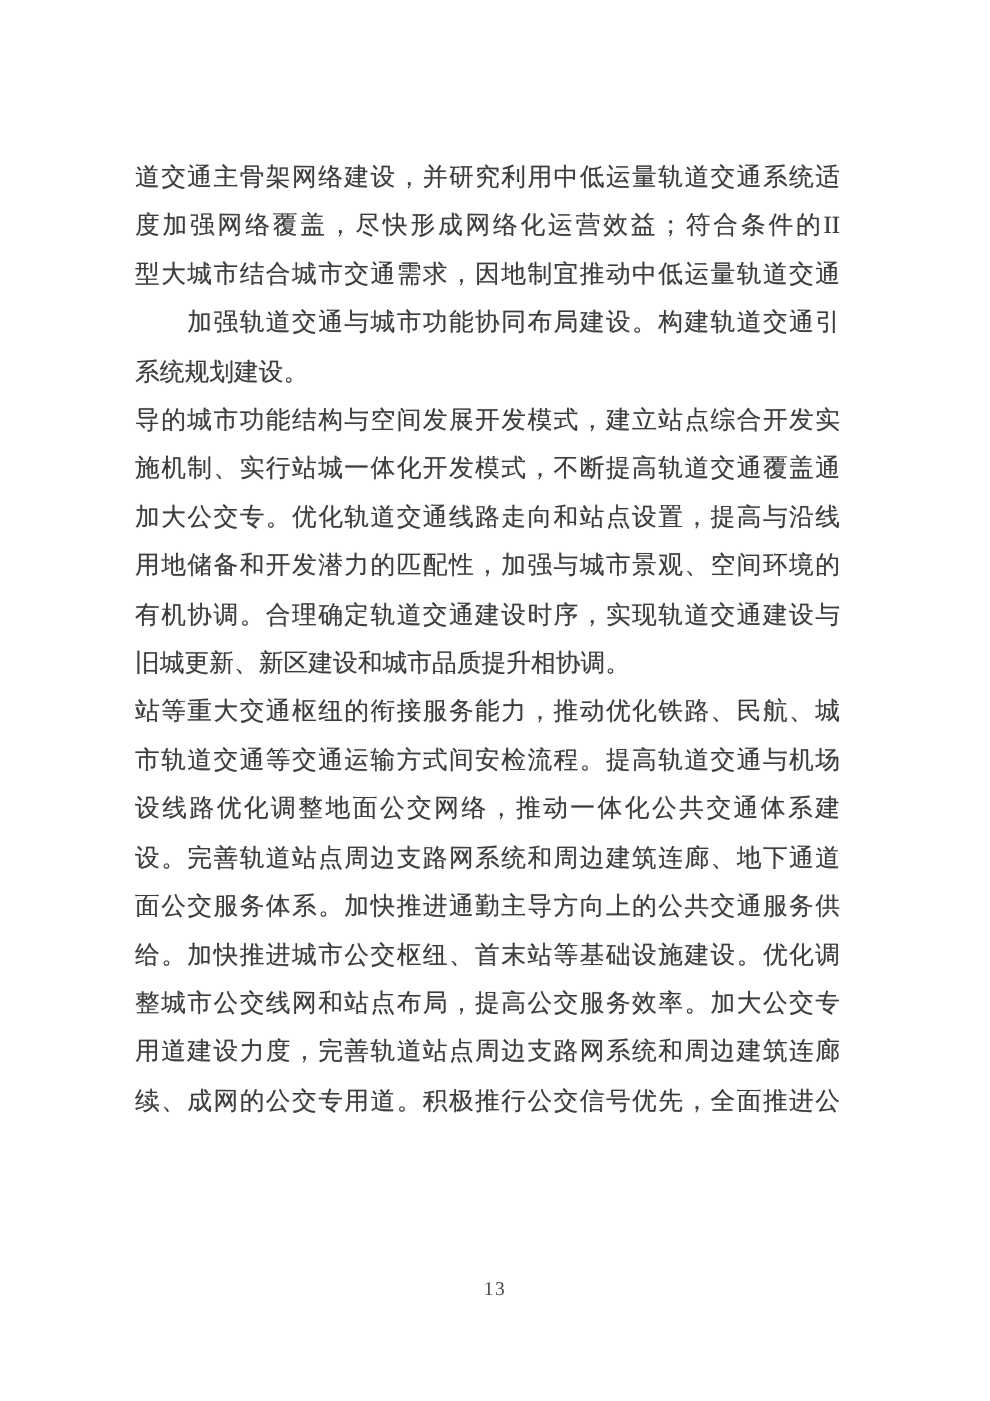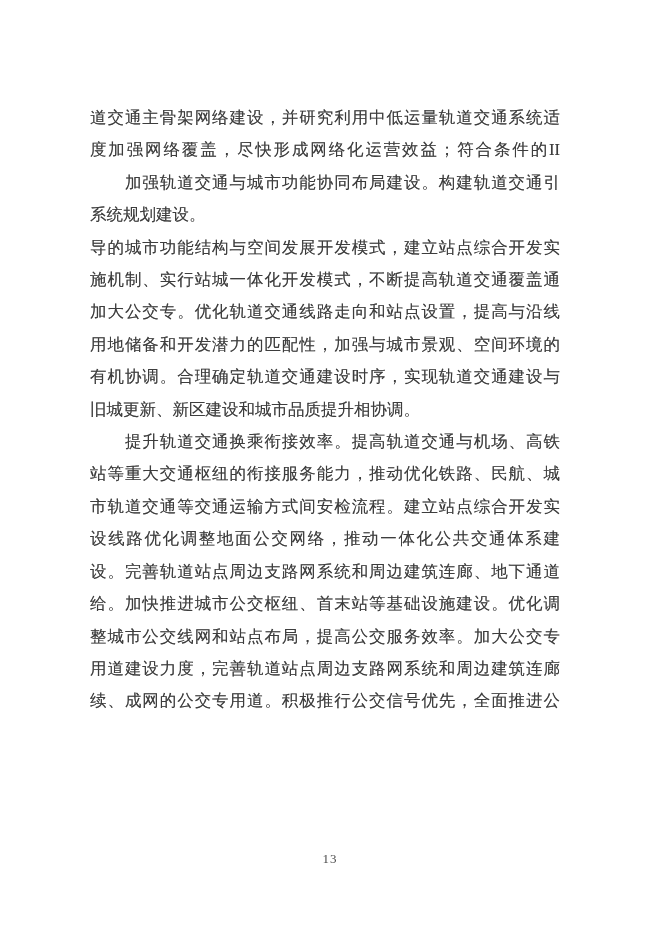--- a/index.html
+++ b/index.html
@@ -48,32 +48,33 @@
     color: #4a4a4a;
   }
 </style>
 </head>
 <body>
 
 <div class="page">
   <div class="textblock">
     <div class="line">道交通主骨架网络建设，并研究利用中低运量轨道交通系统适</div>
     <div class="line">度加强网络覆盖，尽快形成网络化运营效益；符合条件的II</div>
+    <div class="line">型大城市结合城市交通需求，因地制宜推动中低运量轨道交通</div>
     <div class="line">　　加强轨道交通与城市功能协同布局建设。构建轨道交通引</div>
     <div class="line para-end">系统规划建设。</div>
     <div class="line">导的城市功能结构与空间发展开发模式，建立站点综合开发实</div>
     <div class="line">施机制、实行站城一体化开发模式，不断提高轨道交通覆盖通</div>
     <div class="line">加大公交专。优化轨道交通线路走向和站点设置，提高与沿线</div>
     <div class="line">用地储备和开发潜力的匹配性，加强与城市景观、空间环境的</div>
     <div class="line">有机协调。合理确定轨道交通建设时序，实现轨道交通建设与</div>
     <div class="line para-end">旧城更新、新区建设和城市品质提升相协调。</div>
-    <div class="line">　　提升轨道交通换乘衔接效率。提高轨道交通与机场、高铁</div>
     <div class="line">站等重大交通枢纽的衔接服务能力，推动优化铁路、民航、城</div>
-    <div class="line">市轨道交通等交通运输方式间安检流程。建立站点综合开发实</div>
+    <div class="line">市轨道交通等交通运输方式间安检流程。提高轨道交通与机场</div>
     <div class="line">设线路优化调整地面公交网络，推动一体化公共交通体系建</div>
     <div class="line">设。完善轨道站点周边支路网系统和周边建筑连廊、地下通道</div>
+    <div class="line">面公交服务体系。加快推进通勤主导方向上的公共交通服务供</div>
     <div class="line">给。加快推进城市公交枢纽、首末站等基础设施建设。优化调</div>
     <div class="line">整城市公交线网和站点布局，提高公交服务效率。加大公交专</div>
     <div class="line">用道建设力度，完善轨道站点周边支路网系统和周边建筑连廊</div>
     <div class="line">续、成网的公交专用道。积极推行公交信号优先，全面推进公</div>
   </div>
   <div class="pagenum">13</div>
 </div>
 
 </body></html>

